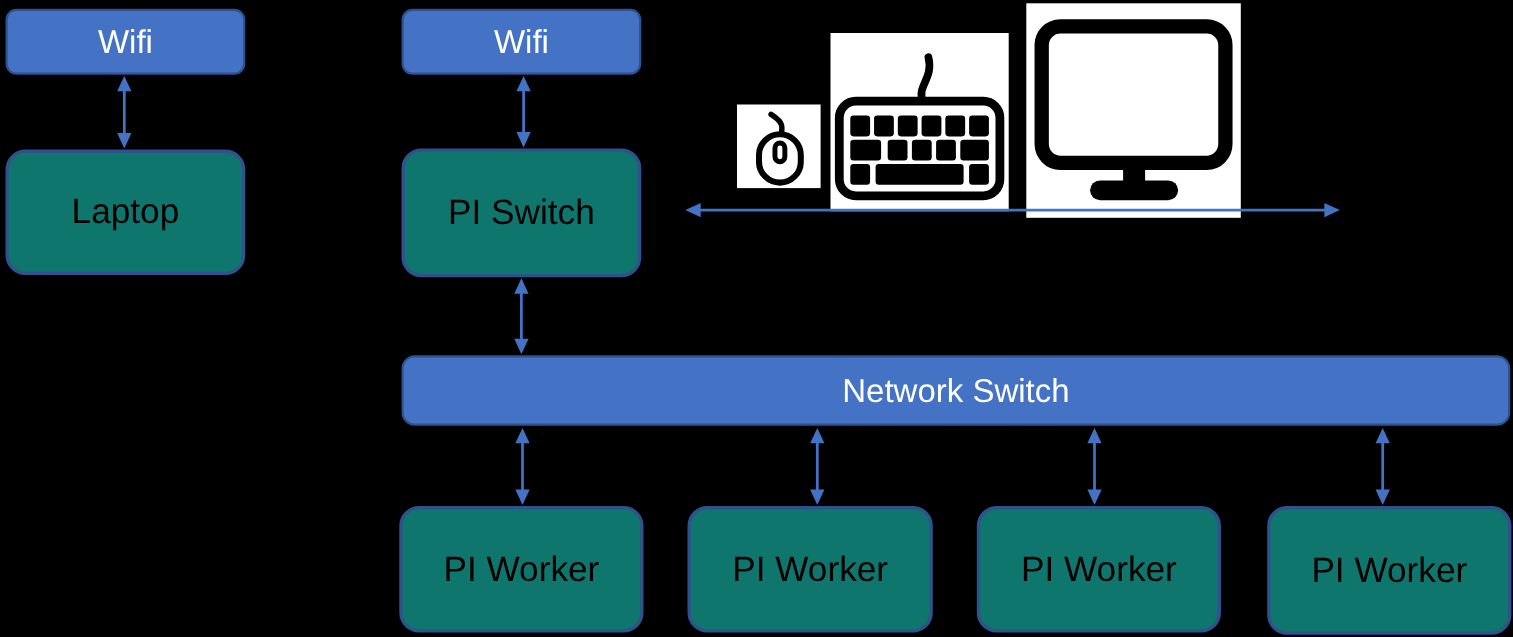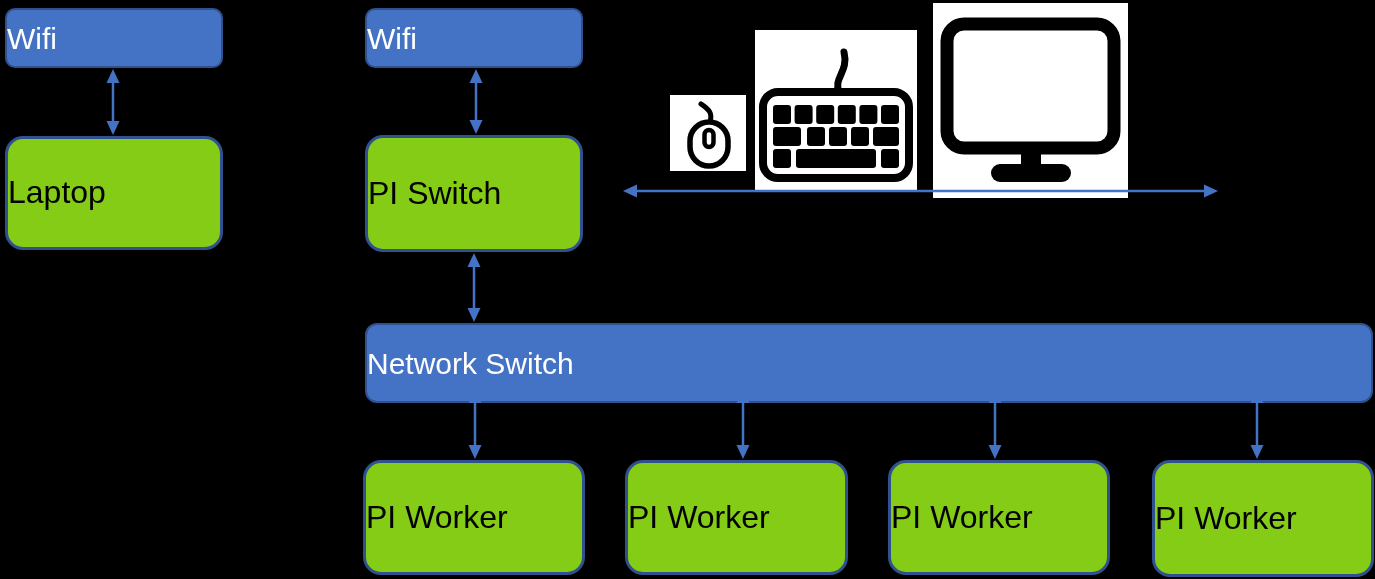--- a/index.html
+++ b/index.html
@@ -8,33 +8,34 @@
     width: 1375px;
     height: 579px;
     background: #000000;
     font-family: "Liberation Sans", sans-serif;
     overflow: hidden;
   }
   .node {
     position: absolute;
     display: flex;
     align-items: center;
+    justify-content: center;
     box-sizing: border-box;
     text-align: center;
     line-height: 1.1;
   }
   .node.blue {
     background: #4472C4;
     border: 2px solid #2F528F;
     border-radius: 10px;
     color: #FFFFFF;
     font-size: 30px;
   }
   .node.gray {
-    background: #84cc16;
+    background: #0f766e;
     border: 3px solid #2F528F;
     border-radius: 18px;
     color: #000000;
     font-size: 32px;
   }
   .icon-box {
     position: absolute;
     background: #FFFFFF;
   }
   .icon-box svg { display: block; width: 100%; height: 100%; }
@@ -59,21 +60,21 @@
   </div>
 
   <div class="node blue" style="left:365px; top:8px; width:218px; height:60px;">
     <span>Wifi</span>
   </div>
 
   <div class="node gray" style="left:365px; top:135px; width:218px; height:117px;">
     <span>PI Switch</span>
   </div>
 
-  <div class="node blue" style="left:365px; top:323px; width:1008px; height:80px; border-radius:12px;">
+  <div class="node blue" style="left:365px; top:323px; width:1008px; height:64px; border-radius:12px;">
     <span>Network Switch</span>
   </div>
 
   <div class="node gray" style="left:363px; top:460px; width:222px; height:115px;">
     <span>PI Worker</span>
   </div>
   <div class="node gray" style="left:625px; top:460px; width:223px; height:115px;">
     <span>PI Worker</span>
   </div>
   <div class="node gray" style="left:888px; top:460px; width:222px; height:115px;">

